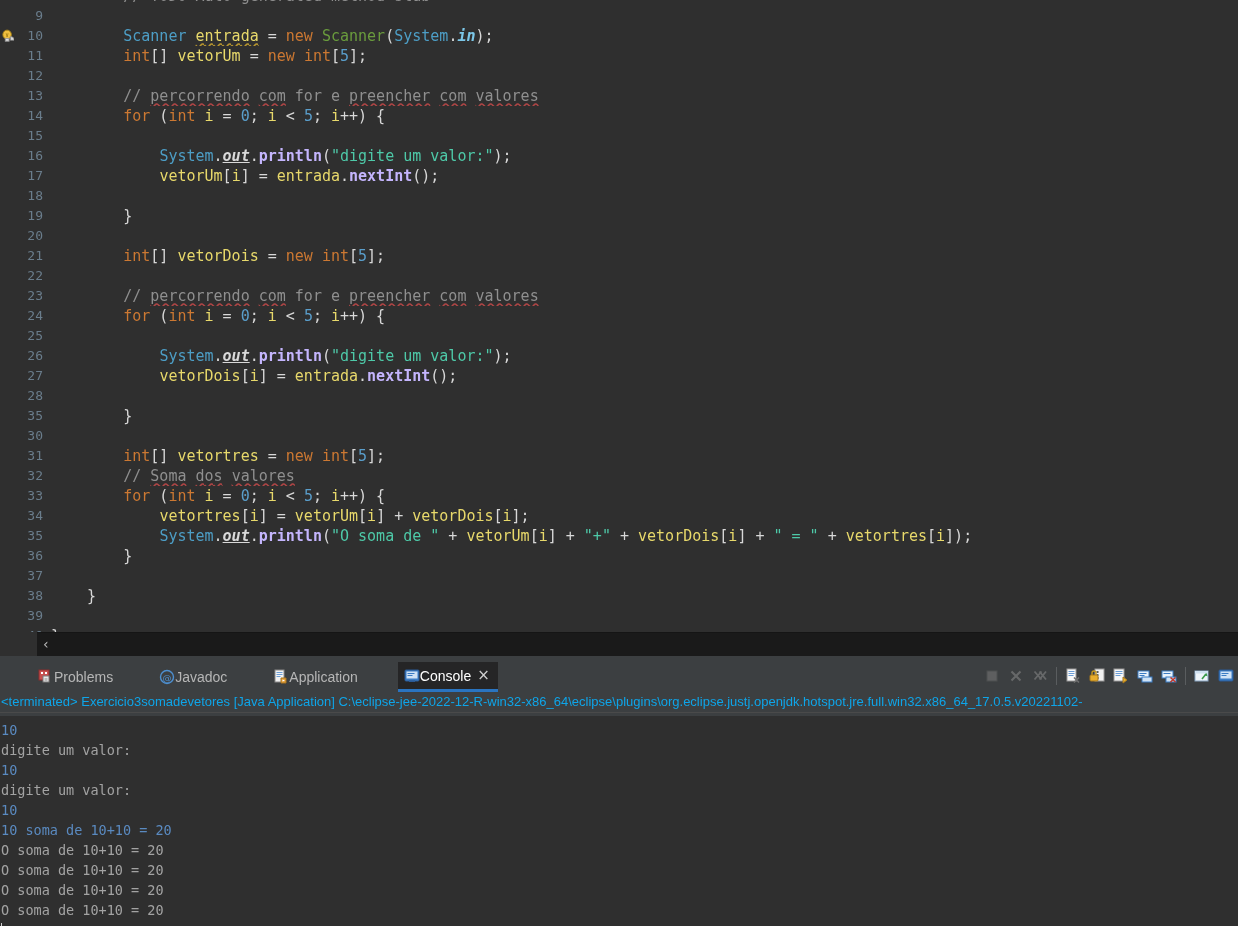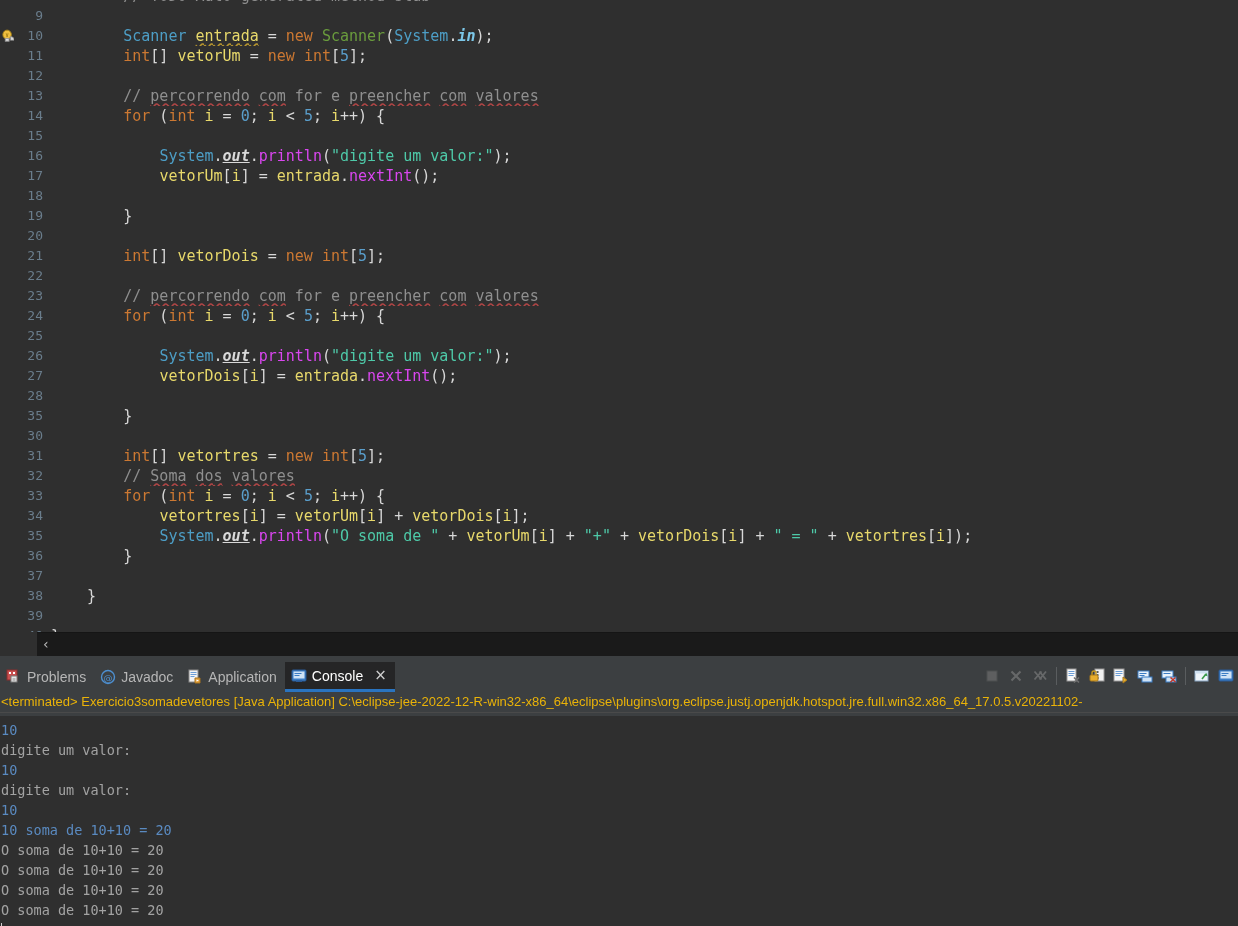--- a/index.html
+++ b/index.html
@@ -77,21 +77,21 @@
   .t-kw      { color: #cc7832; }       
   .t-type    { color: #4d9ec6; }       
   .t-green   { color: #6a9c3d; }       
   .t-var     { color: #e8d96b; }
   .t-str     { color: #4ec9a8; }       
   .t-num     { color: #5a9ecb; }       
   .t-cmt     { color: #8f8f8f; }       
   .t-plain   { color: #d8d8d8; }
   .t-italicb { color: #7cc7e8; font-style: italic; font-weight: bold; }
   .t-sysout  { color: #d8d8d8; font-style: italic; font-weight: bold; text-decoration: underline; }
-  .t-method  { color: #d946ef; }
+  .t-method  { color: #c4b5fd; font-weight: bold; }
 
   
   .sq {
     text-decoration: underline wavy #b04545;
     text-decoration-skip-ink: none;
   }
   .sq-y {
     text-decoration: underline wavy #b8962e;
     text-decoration-skip-ink: none;
   }
@@ -163,26 +163,26 @@
     height: 32px;
     background: #3c3f41;
     display: flex;
     align-items: flex-end;
   }
   .tab {
     display: flex;
     align-items: center;
     height: 30px;
     padding: 0 8px 0 6px;
-    gap: 5px;
     font-family: "Liberation Sans", sans-serif;
     font-size: 14px;
     color: #b6b6b6;
     cursor: default;
     box-sizing: border-box;
+    margin-left: 32px;
   }
   .tab.active {
     background: #252526;
     color: #ffffff;
     border-bottom: 3px solid #2a74c0;
   }
   .tab-icon {
     width: 16px;
     height: 16px;
     display: inline-block;
@@ -220,21 +220,21 @@
     height: 18px;
     background: #5a5d5f;
     margin: 0 4px;
   }
 
   
   .terminated-bar {
     height: 20px;
     line-height: 20px;
     background: #3c3f41;
-    color: #eab308;
+    color: #0ea5e9;
     font-family: "Liberation Sans", sans-serif;
     font-size: 13px;
     white-space: nowrap;
     overflow: hidden;
     padding-left: 1px;
     box-sizing: border-box;
   }
 
   
   .console-output {

